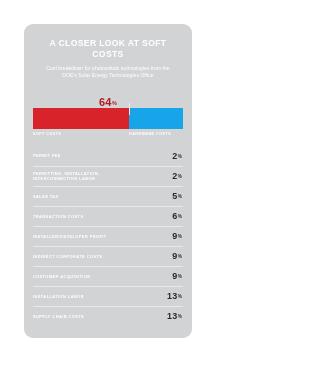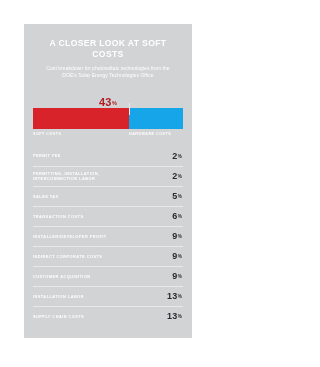--- a/index.html
+++ b/index.html
@@ -8,20 +8,21 @@
     background:#ffffff;
     font-family:"Liberation Sans", sans-serif;
     overflow:hidden;
   }
   .card{
     position:absolute;
     left:24px;top:24px;
     width:168px;height:314px;
     background:#d2d3d5;
     box-sizing:border-box;
+    border-radius:9px;
   }
   .header{
     padding:14px 12px 6px 12px;
     text-align:center;
   }
   .title{
     color:#ffffff;
     font-size:8.6px;
     font-weight:bold;
     letter-spacing:0.35px;
@@ -132,21 +133,21 @@
 <body>
 
 <div class="card">
 
   <div class="header">
     <div class="title">A CLOSER LOOK AT SOFT COSTS</div>
     <div class="subtitle">Cost breakdown for photovoltaic technologies from the DOE's Solar Energy Technologies Office</div>
   </div>
 
   <div class="pct-wrap">
-    <span class="pct-big"><span>43</span><span class="sm">%</span></span>
+    <span class="pct-big"><span>64</span><span class="sm">%</span></span>
   </div>
 
   <div class="bar-area">
     <div class="bar">
       <div class="bar-soft" style="width: 64%;"></div>
       <div class="bar-hard"></div>
     </div>
     <div class="tick" style="left: 64%;"></div>
   </div>
 

